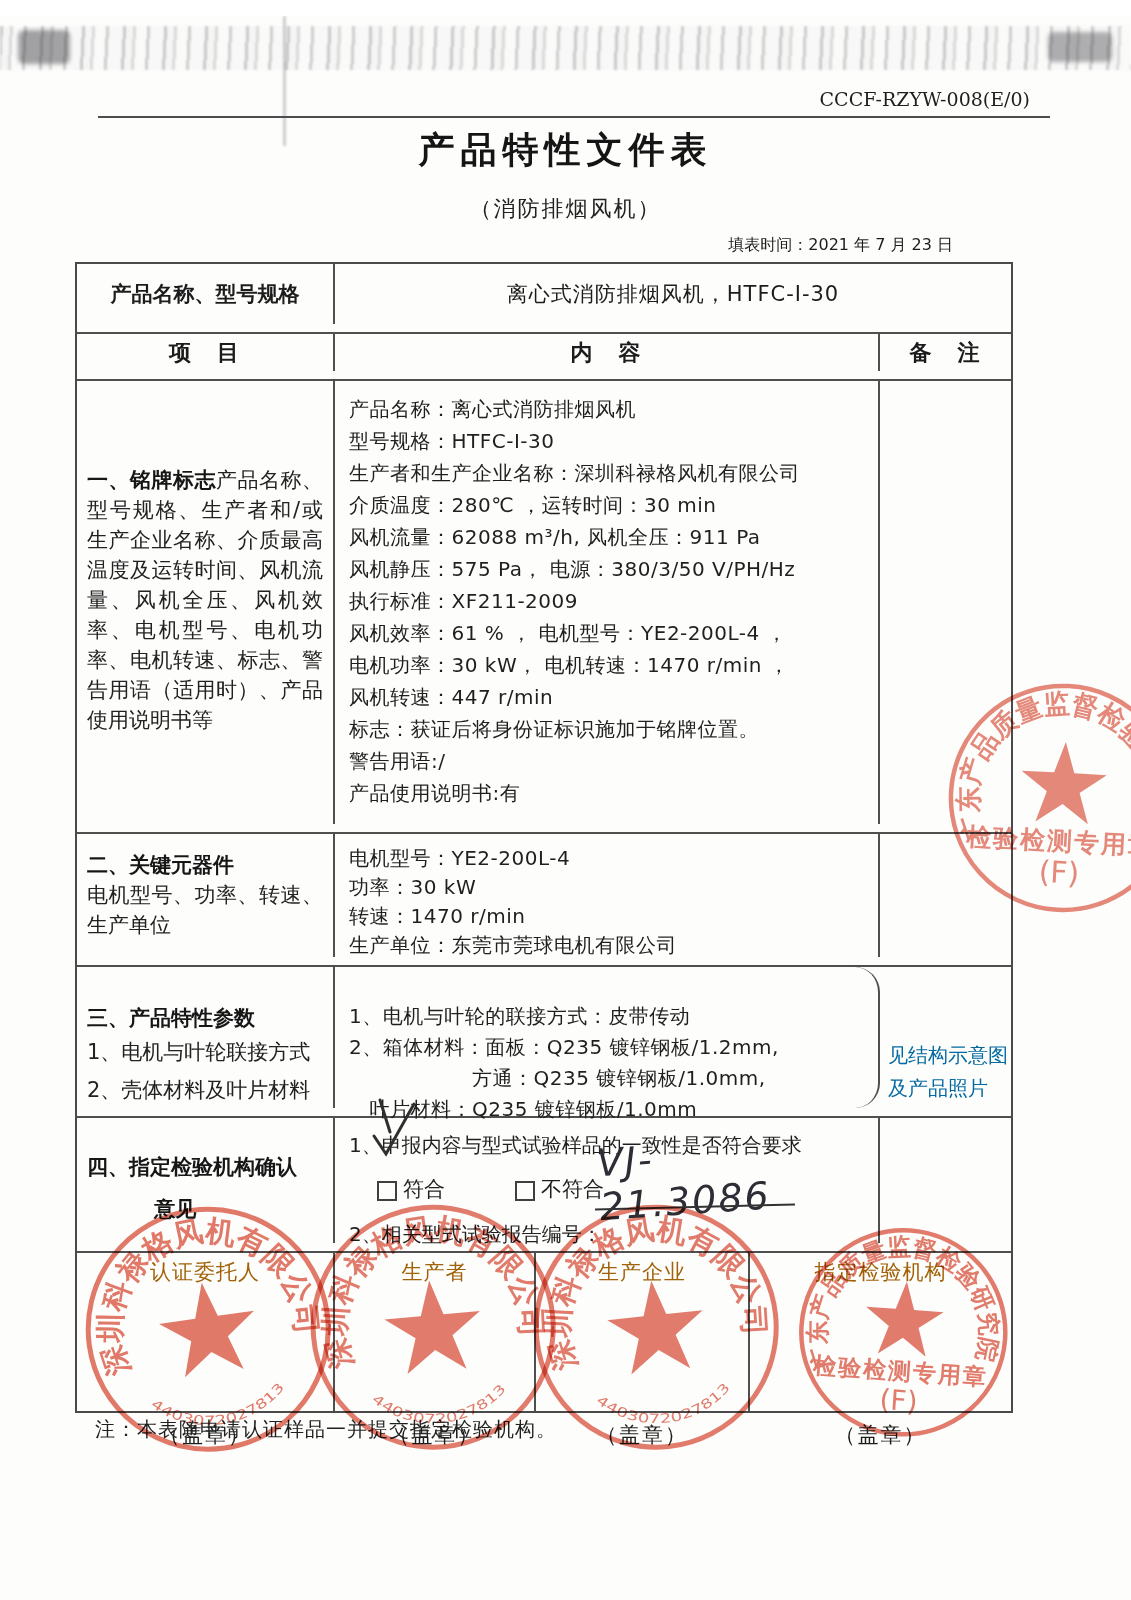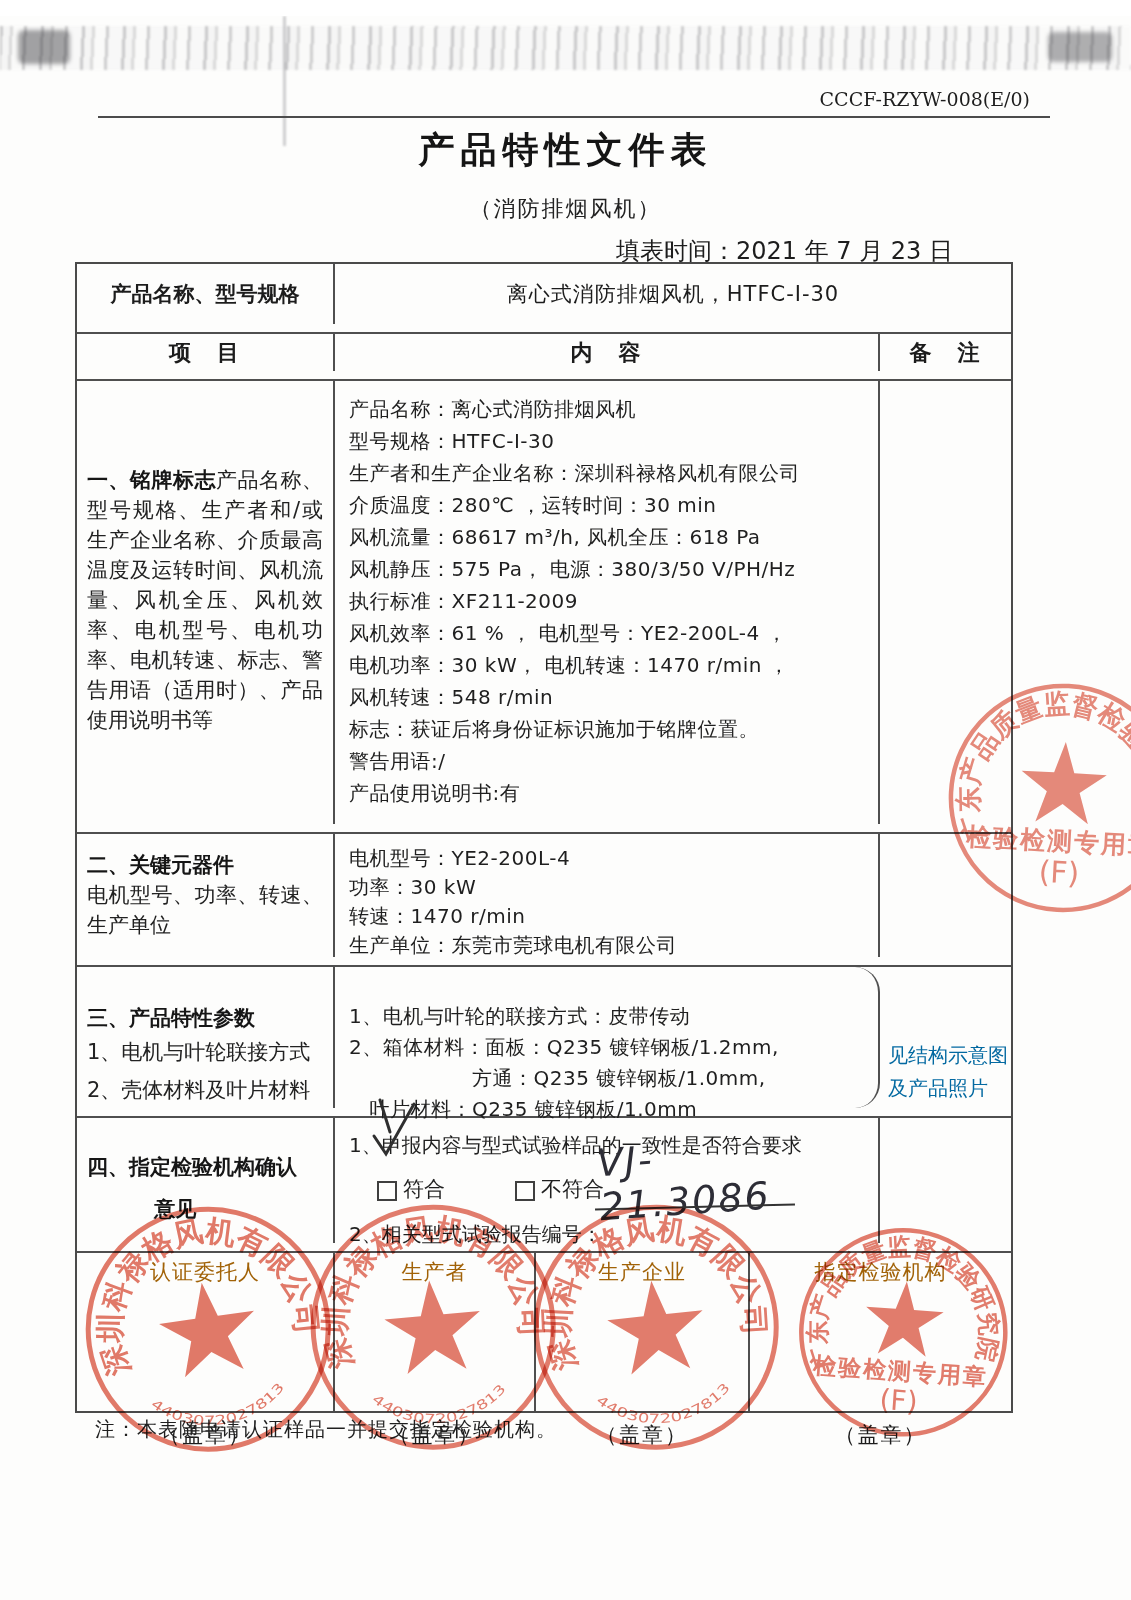--- a/index.html
+++ b/index.html
@@ -25,21 +25,21 @@
 
   
   .doc-code{position:absolute; top:72px; left:760px; width:270px; text-align:right;
     font-family:"DejaVu Serif","Liberation Serif",serif; font-size:19px; color:#1e1e1e;}
   .head-rule{position:absolute; top:100px; left:98px; width:952px; height:2px; background:#4c4c4c;}
   .doc-title{position:absolute; top:110px; left:0; width:100%; text-align:center;
     font-size:36px; font-weight:700; letter-spacing:6px; color:#151515;}
   .doc-subtitle{position:absolute; top:178px; left:0; width:100%; text-align:center;
     font-size:22px; letter-spacing:2px; color:#222;}
   .fill-date{position:absolute; top:219px; left:585px; width:368px; text-align:right;
-    font-size:24px; color:#1d1d1d;}
+    font-size:16px; color:#1d1d1d;}
 
   
   .doc-table{
     position:absolute; left:75px; top:246px; width:938px; height:1151px;
     border:2px solid #4a4a4a; box-sizing:border-box;
     display:flex; flex-direction:column;gap:8px;
   }
   .trow{display:flex; box-sizing:border-box; border-top:2px solid #4f4f4f;}
   .trow:first-child{border-top:none;}
   .tcell{box-sizing:border-box; border-right:2px solid #4f4f4f; position:relative; overflow:visible;}
@@ -129,26 +129,26 @@
 
     <div class="trow r3">
       <div class="tcell w-item item-col s1-item">
         <span class="item-title">一、铭牌标志</span><span>产品名称、型号规格、生产者和/或生产企业名称、介质最高温度及运转时间、风机流量、风机全压、风机效率、电机型号、电机功率、电机转速、标志、警告用语（适用时）、产品使用说明书等</span>
       </div>
       <div class="tcell w-content content-col s1-content">
           <div class="tline">产品名称：离心式消防排烟风机</div>
           <div class="tline">型号规格：HTFC-I-30</div>
           <div class="tline">生产者和生产企业名称：深圳科禄格风机有限公司</div>
           <div class="tline">介质温度：280℃ ，运转时间：30 min</div>
-          <div class="tline">风机流量：68617 m³/h, 风机全压：618 Pa</div>
+          <div class="tline">风机流量：62088 m³/h, 风机全压：911 Pa</div>
           <div class="tline">风机静压：575 Pa， 电源：380/3/50 V/PH/Hz</div>
           <div class="tline">执行标准：XF211-2009</div>
           <div class="tline">风机效率：61 % ， 电机型号：YE2-200L-4 ，</div>
           <div class="tline">电机功率：30 kW， 电机转速：1470 r/min ，</div>
-          <div class="tline">风机转速：548 r/min</div>
+          <div class="tline">风机转速：447 r/min</div>
           <div class="tline">标志：获证后将身份证标识施加于铭牌位置。</div>
           <div class="tline">警告用语:/</div>
           <div class="tline">产品使用说明书:有</div>
         </div>
       <div class="tcell w-remark"></div>
     </div>
 
     <div class="trow r4">
       <div class="tcell w-item item-col s2-item">
         <div class="item-title">二、关键元器件</div>

